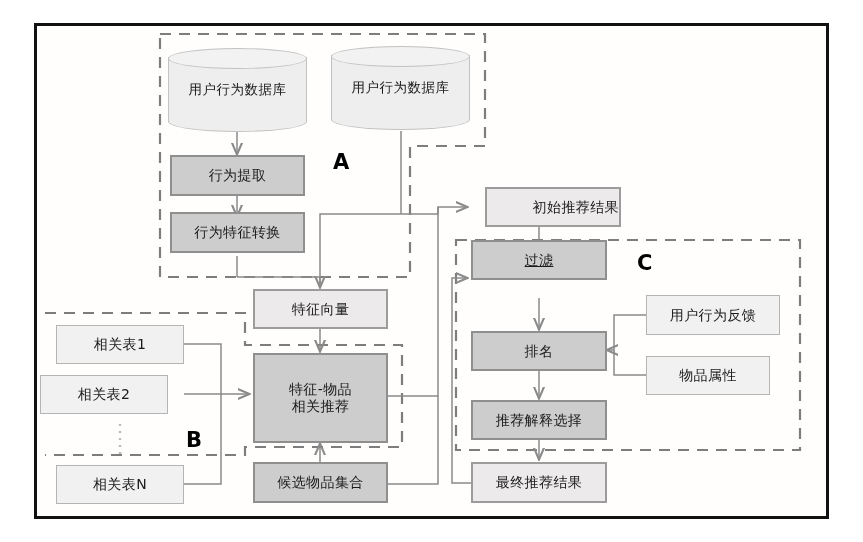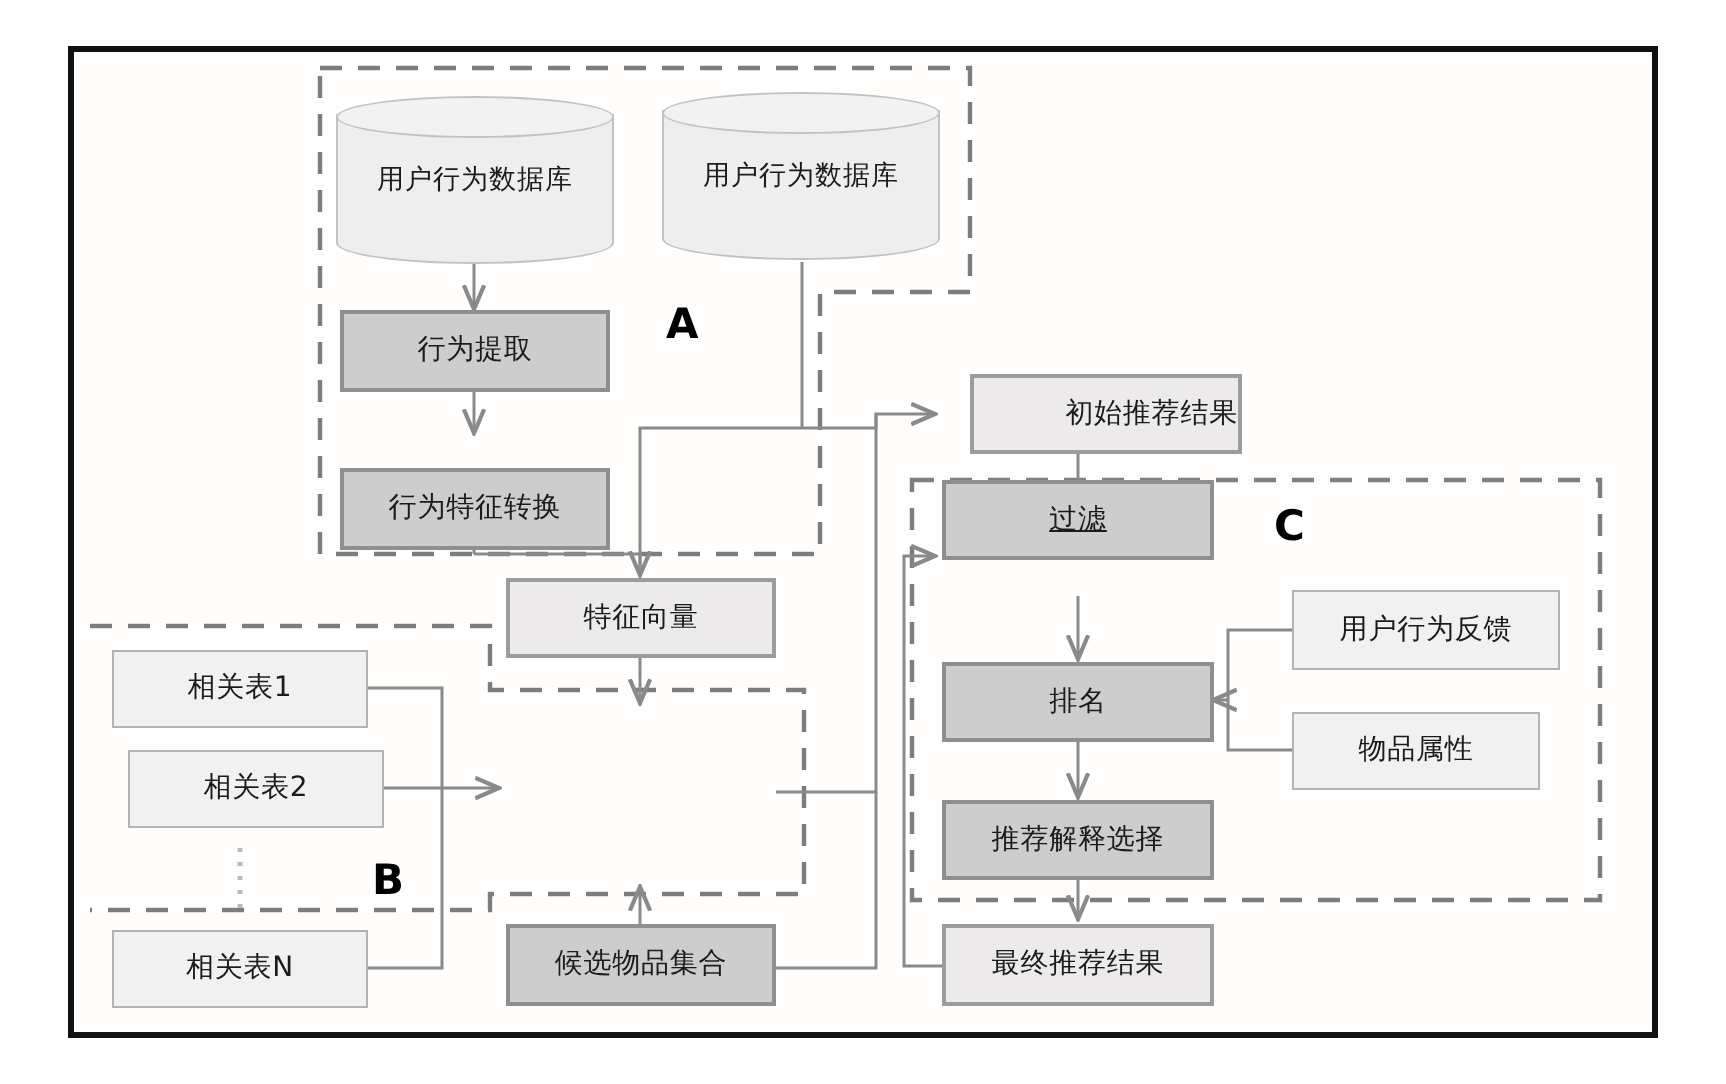--- a/index.html
+++ b/index.html
@@ -103,34 +103,38 @@
   </div>
   <div class="cyl" style="left:331px;top:46px;width:139px;height:84px;">
     <div class="body"></div>
     <div class="top"></div>
     <div class="label">用户行为数据库</div>
   </div>
 
   <div class="node dark" style="left:170px;top:155px;width:135px;height:41px;">
     <span>行为提取</span>
   </div>
-  <div class="node dark" style="left:170px;top:234px;width:135px;height:41px;">
+  <div class="node dark" style="left:170px;top:212px;width:135px;height:41px;">
     <span>行为特征转换</span>
   </div>
   <div class="node light" style="left:253px;top:289px;width:135px;height:40px;">
     <span>特征向量</span>
+  </div>
+  <div class="node dark" style="left:253px;top:353px;width:135px;height:90px;">
+    <span>特征-物品
+相关推荐</span>
   </div>
   <div class="node dark" style="left:253px;top:462px;width:135px;height:41px;">
     <span>候选物品集合</span>
   </div>
 
   <div class="node plain" style="left:56px;top:325px;width:128px;height:39px;">
     <span>相关表1</span>
   </div>
-  <div class="node plain" style="left:64px;top:375px;width:128px;height:39px;justify-content:center;">
+  <div class="node plain" style="left:40px;top:375px;width:128px;height:39px;justify-content:center;">
     <span>相关表2</span>
   </div>
   <div class="node plain" style="left:56px;top:465px;width:128px;height:39px;">
     <span>相关表N</span>
   </div>
 
   <div class="node light" style="left:485px;top:187px;width:136px;height:40px;justify-content:flex-end;">
     <span>初始推荐结果</span>
   </div>
   <div class="node dark" style="left:471px;top:240px;width:136px;height:40px;text-decoration:underline;">

